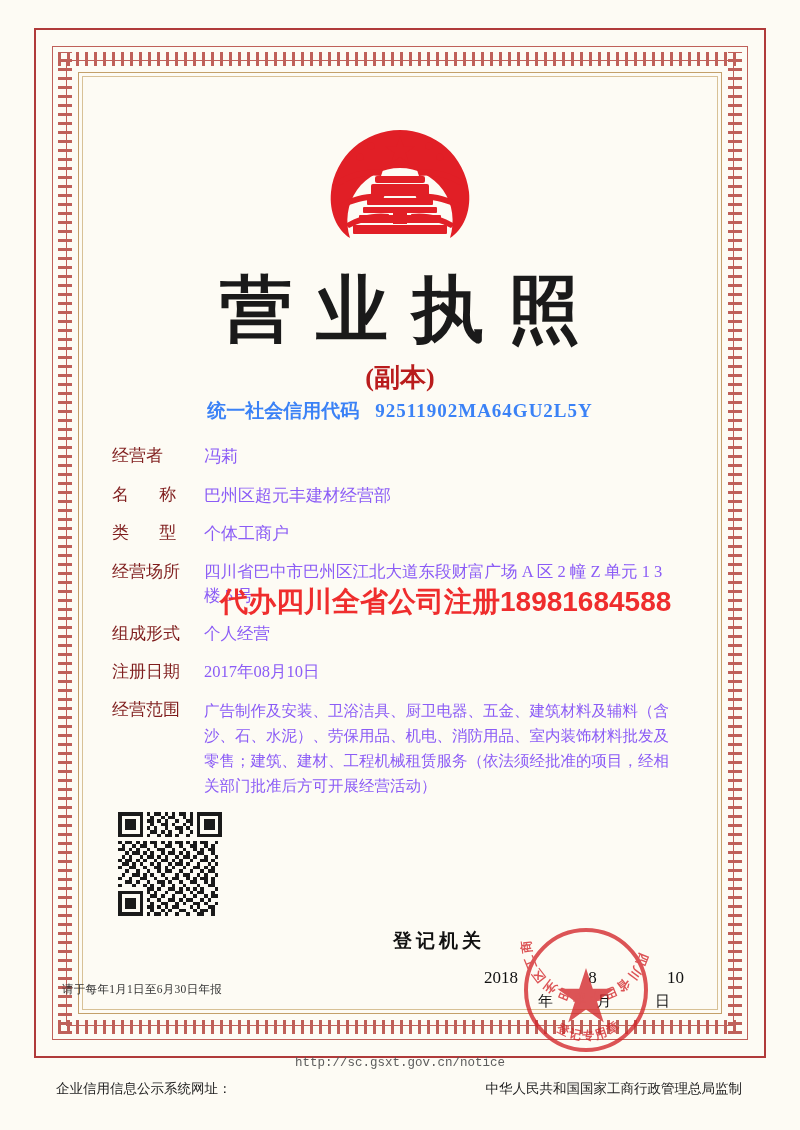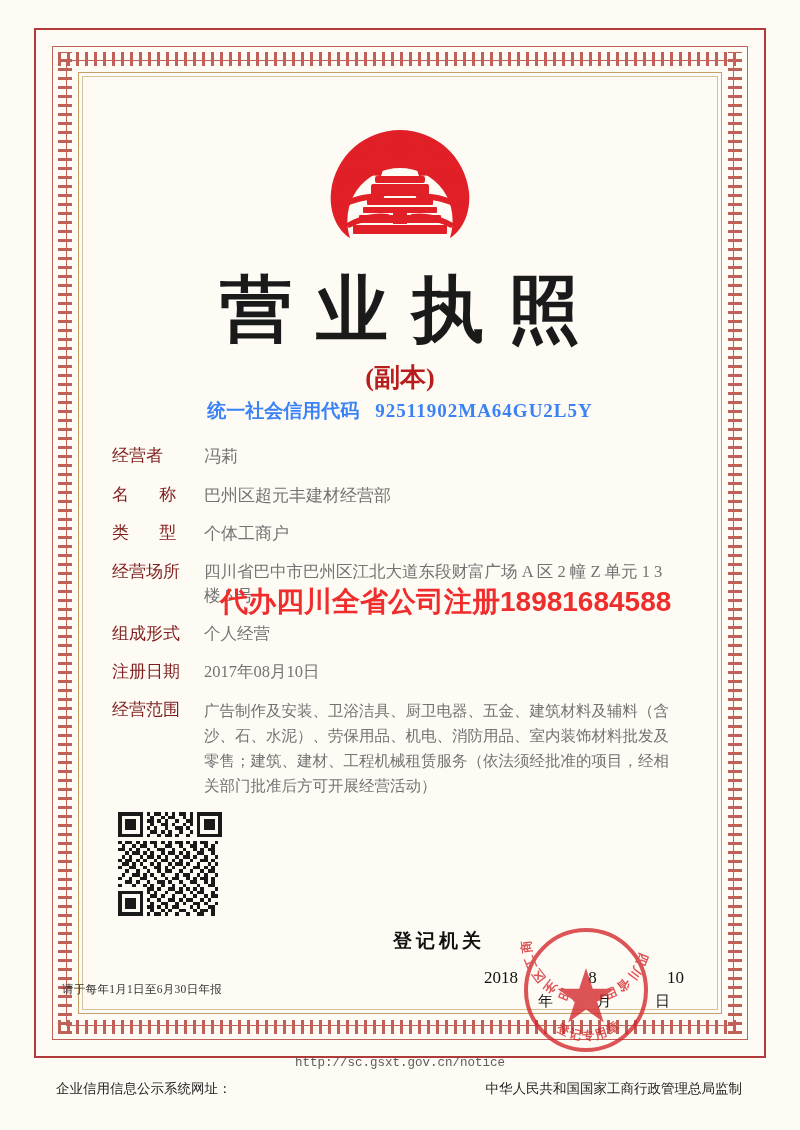--- a/index.html
+++ b/index.html
@@ -129,21 +129,21 @@
   }
   .row .label.sp2 {
     letter-spacing: 13px;
   }
   .row .label.sp3 {
     letter-spacing: 13px;
   }
   .row .value {
     flex: 1;
     font-size: 16.5px;
-    color: #737373;
+    color: #8b5cf6;
     line-height: 1.5;
   }
   .row.scope .value {
     font-size: 15.5px;
     line-height: 1.62;
   }
   .row.name .value,
   .row.type .value,
   .row.owner .value {
     font-size: 17px;

